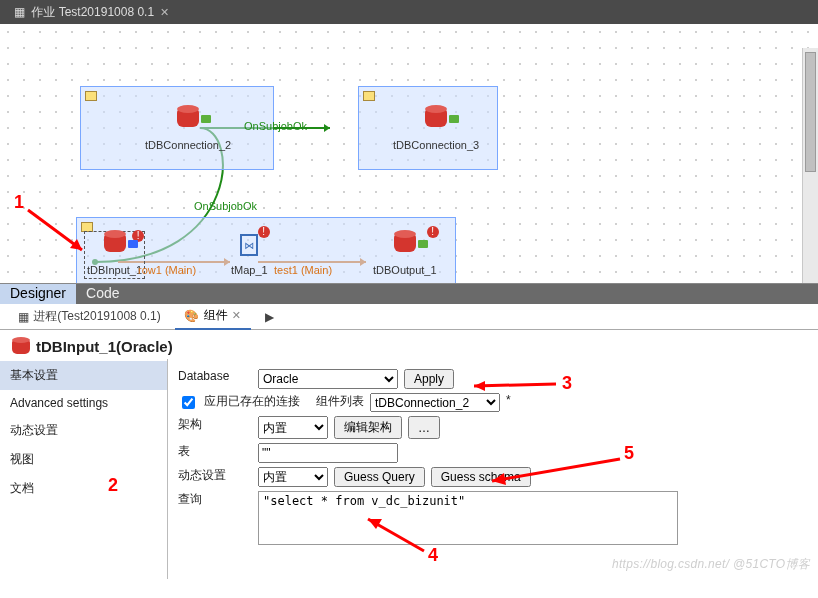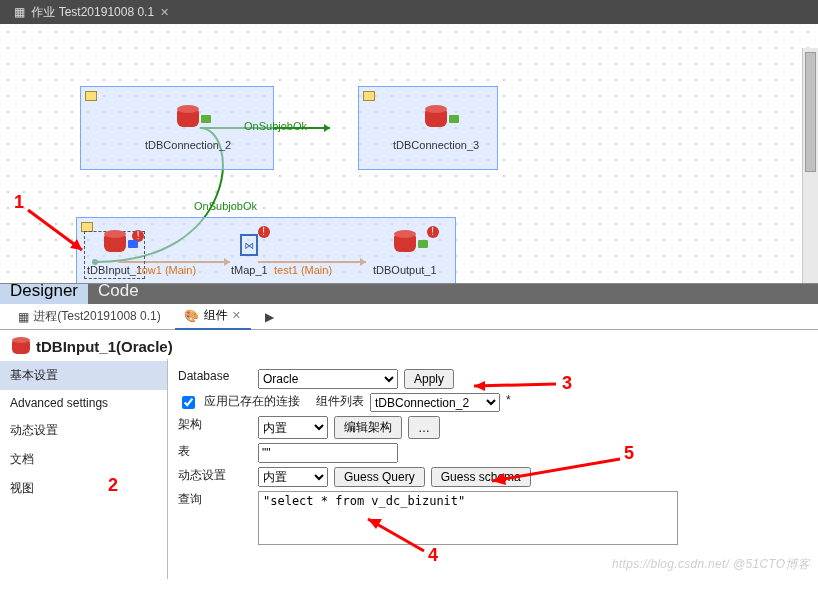--- a/index.html
+++ b/index.html
@@ -50,21 +50,21 @@
   .orange-lbl { color:#d97319; }
   svg.conns { position:absolute; inset:0; width:100%; height:100%; pointer-events:none; }
 
   .warn-badge { position:absolute; width:12px; height:12px; border-radius:50%; background:#d4352e; color:#fff; font-size:10px; line-height:12px; text-align:center; }
 
   
   .anno { position:absolute; color:#f00; font-size:18px; font-weight:bold; pointer-events:none;}
 
   
   .dc-tabs { background:#6a6a6a; height:20px; display:flex; align-items:flex-end; color:#eee; }
-  .dc-tab { padding:3px 10px; font-size:17px; cursor:pointer; }
+  .dc-tab { padding:3px 10px; font-size:14px; cursor:pointer; }
   .dc-tab.active { background:#c5d6ef; color:#000; }
 
   
   .lower-tabs { display:flex; align-items:center; gap:4px; height:26px; border-bottom:1px solid #aaa; padding:0 8px; }
   .lt { display:flex; align-items:center; gap:4px; padding:4px 10px; font-size:12px; color:#444; cursor:pointer;}
   .lt.active { border-bottom:2px solid #3a6db8; color:#000; }
   .lt .close { font-size:11px; color:#888; }
 
   
   .comp-header { display:flex; align-items:center; gap:6px; padding:8px 12px 4px; font-size:15px; font-weight:bold; }
@@ -197,22 +197,22 @@
 <div class="comp-header">
   <span class="cyl"></span>
   <span>tDBInput_1(Oracle)</span>
 </div>
 
 <div class="settings">
   <div class="left-nav">
     <div class="item active">基本设置</div>
     <div class="item">Advanced settings</div>
     <div class="item">动态设置</div>
+    <div class="item">视图</div>
     <div class="item">文档</div>
-    <div class="item">视图</div>
     <span class="anno" style="position:absolute; left:108px; top:116px;">2</span>
   </div>
 
   <div class="form">
 
     <div class="row">
       <span class="lbl">Database</span>
       <select class="db"><option>Oracle</option></select>
       <button class="small">Apply</button>
     </div>

